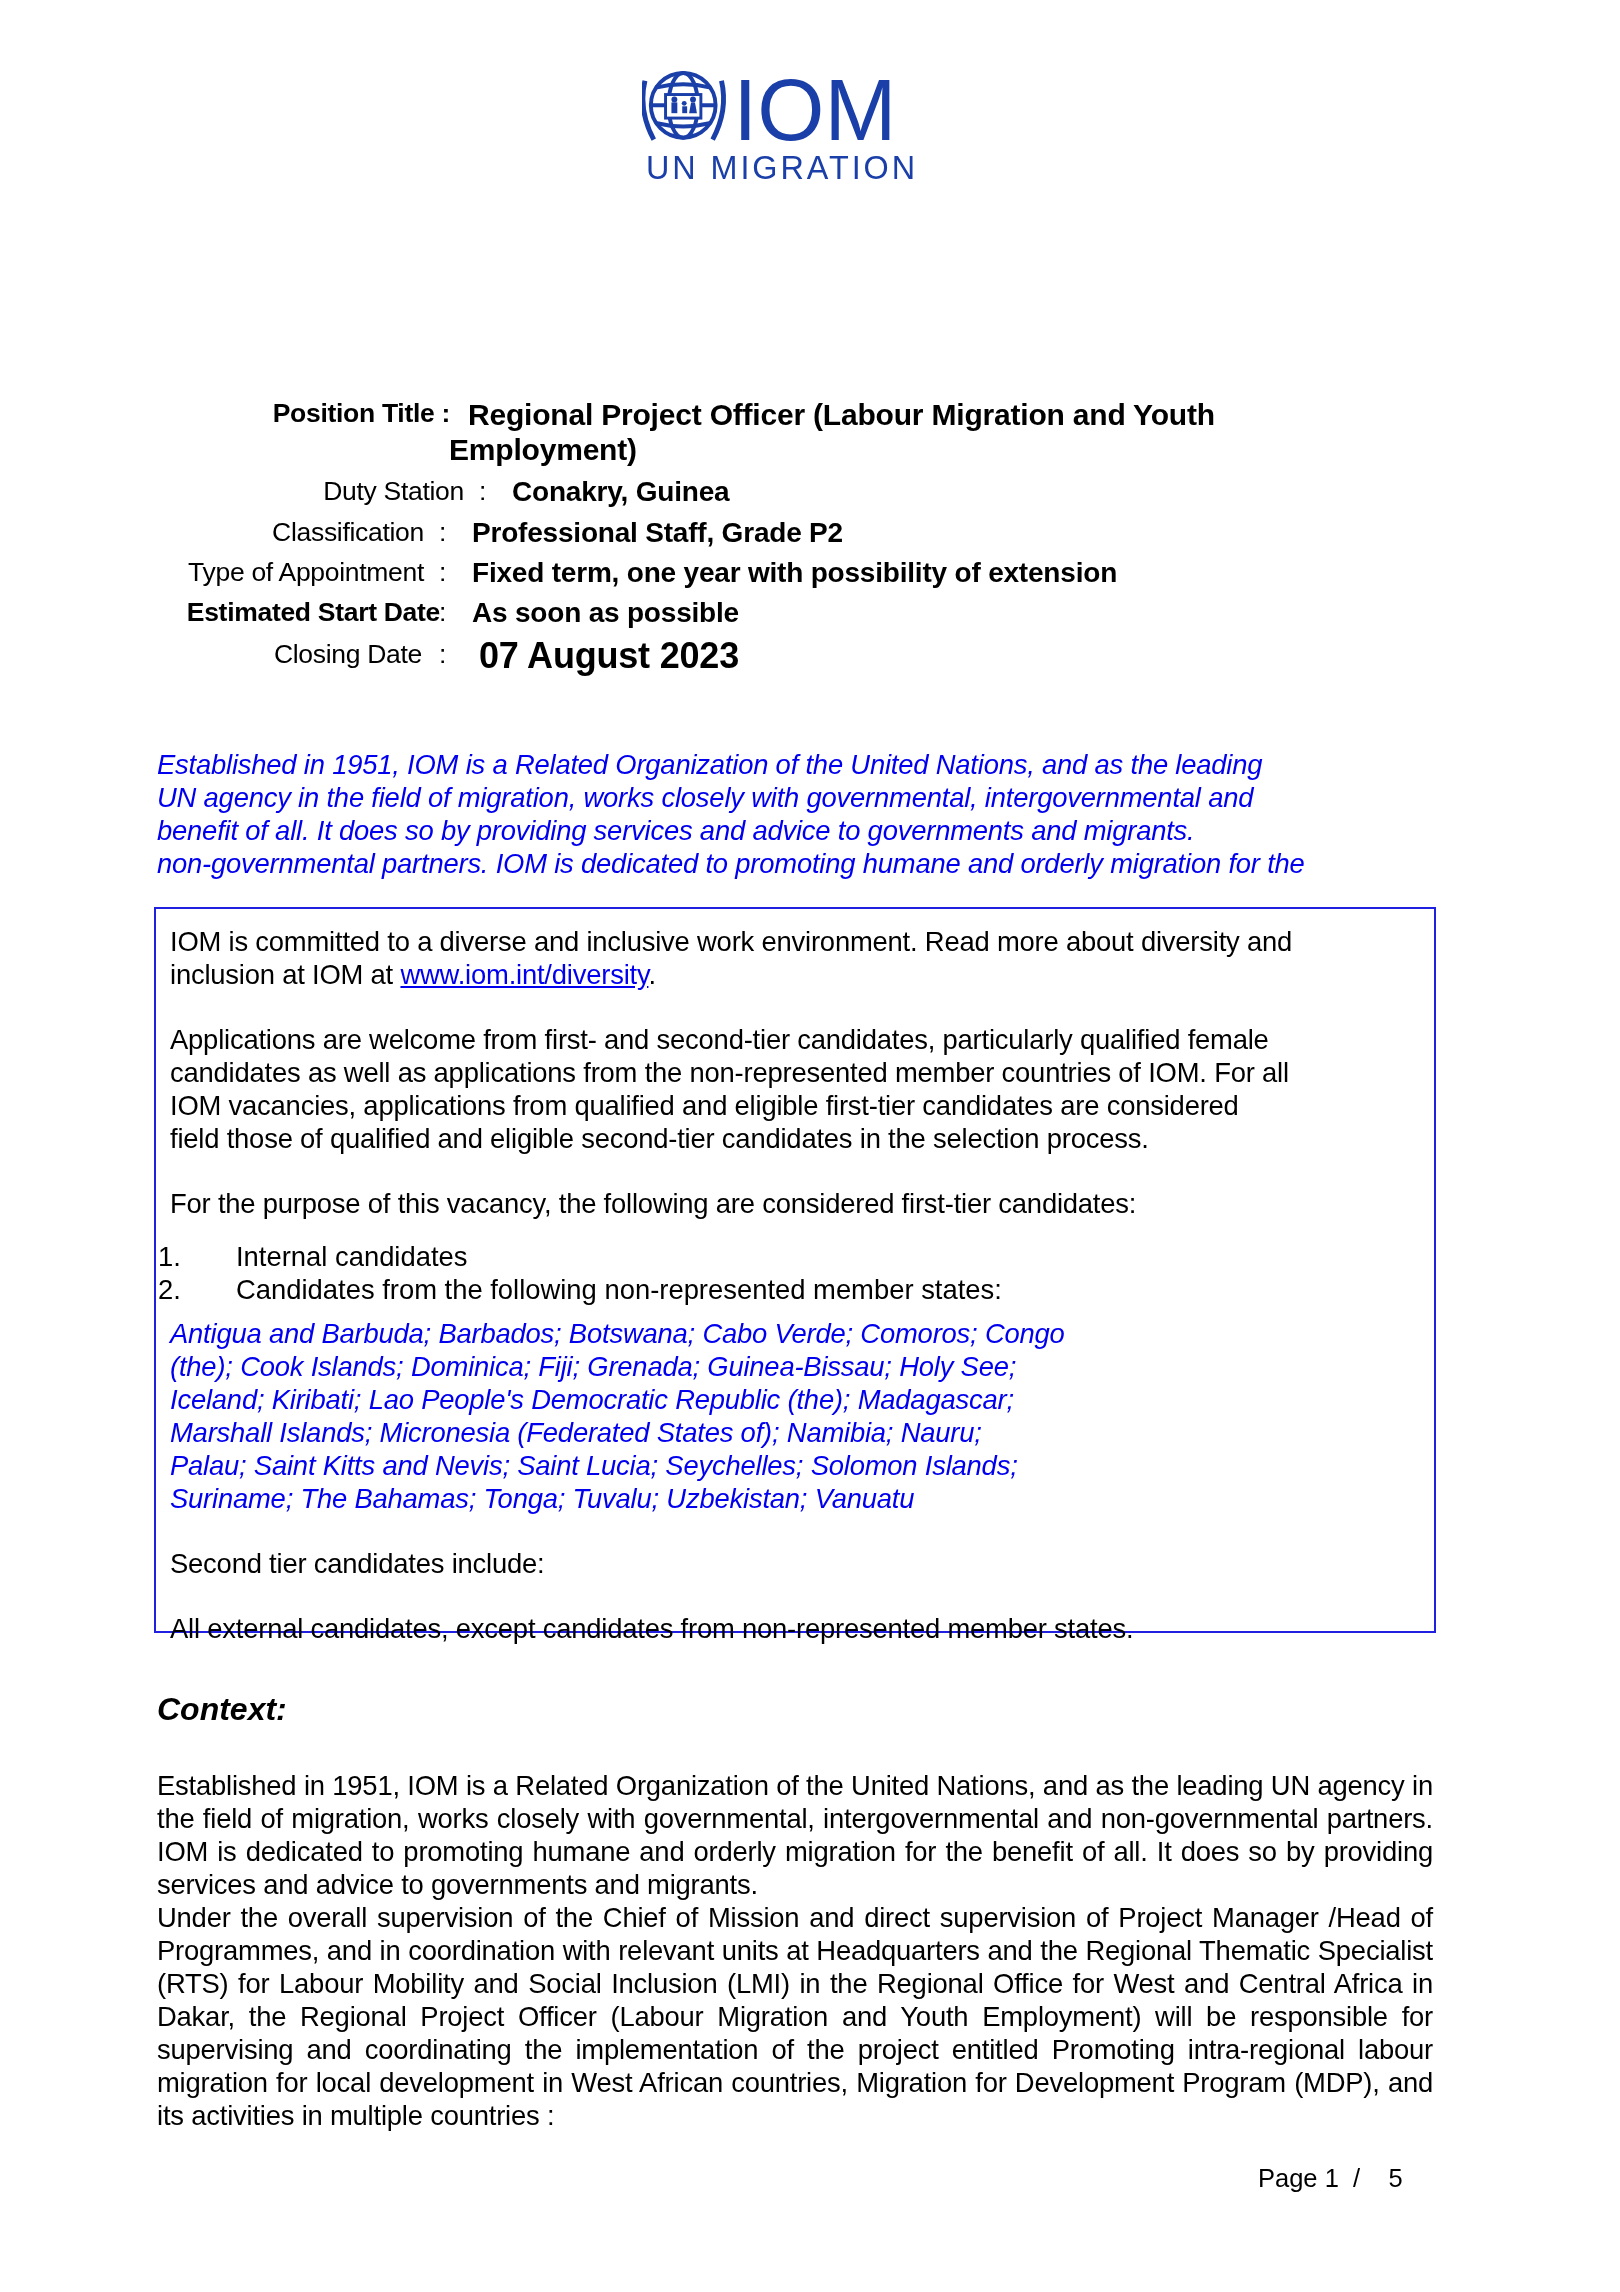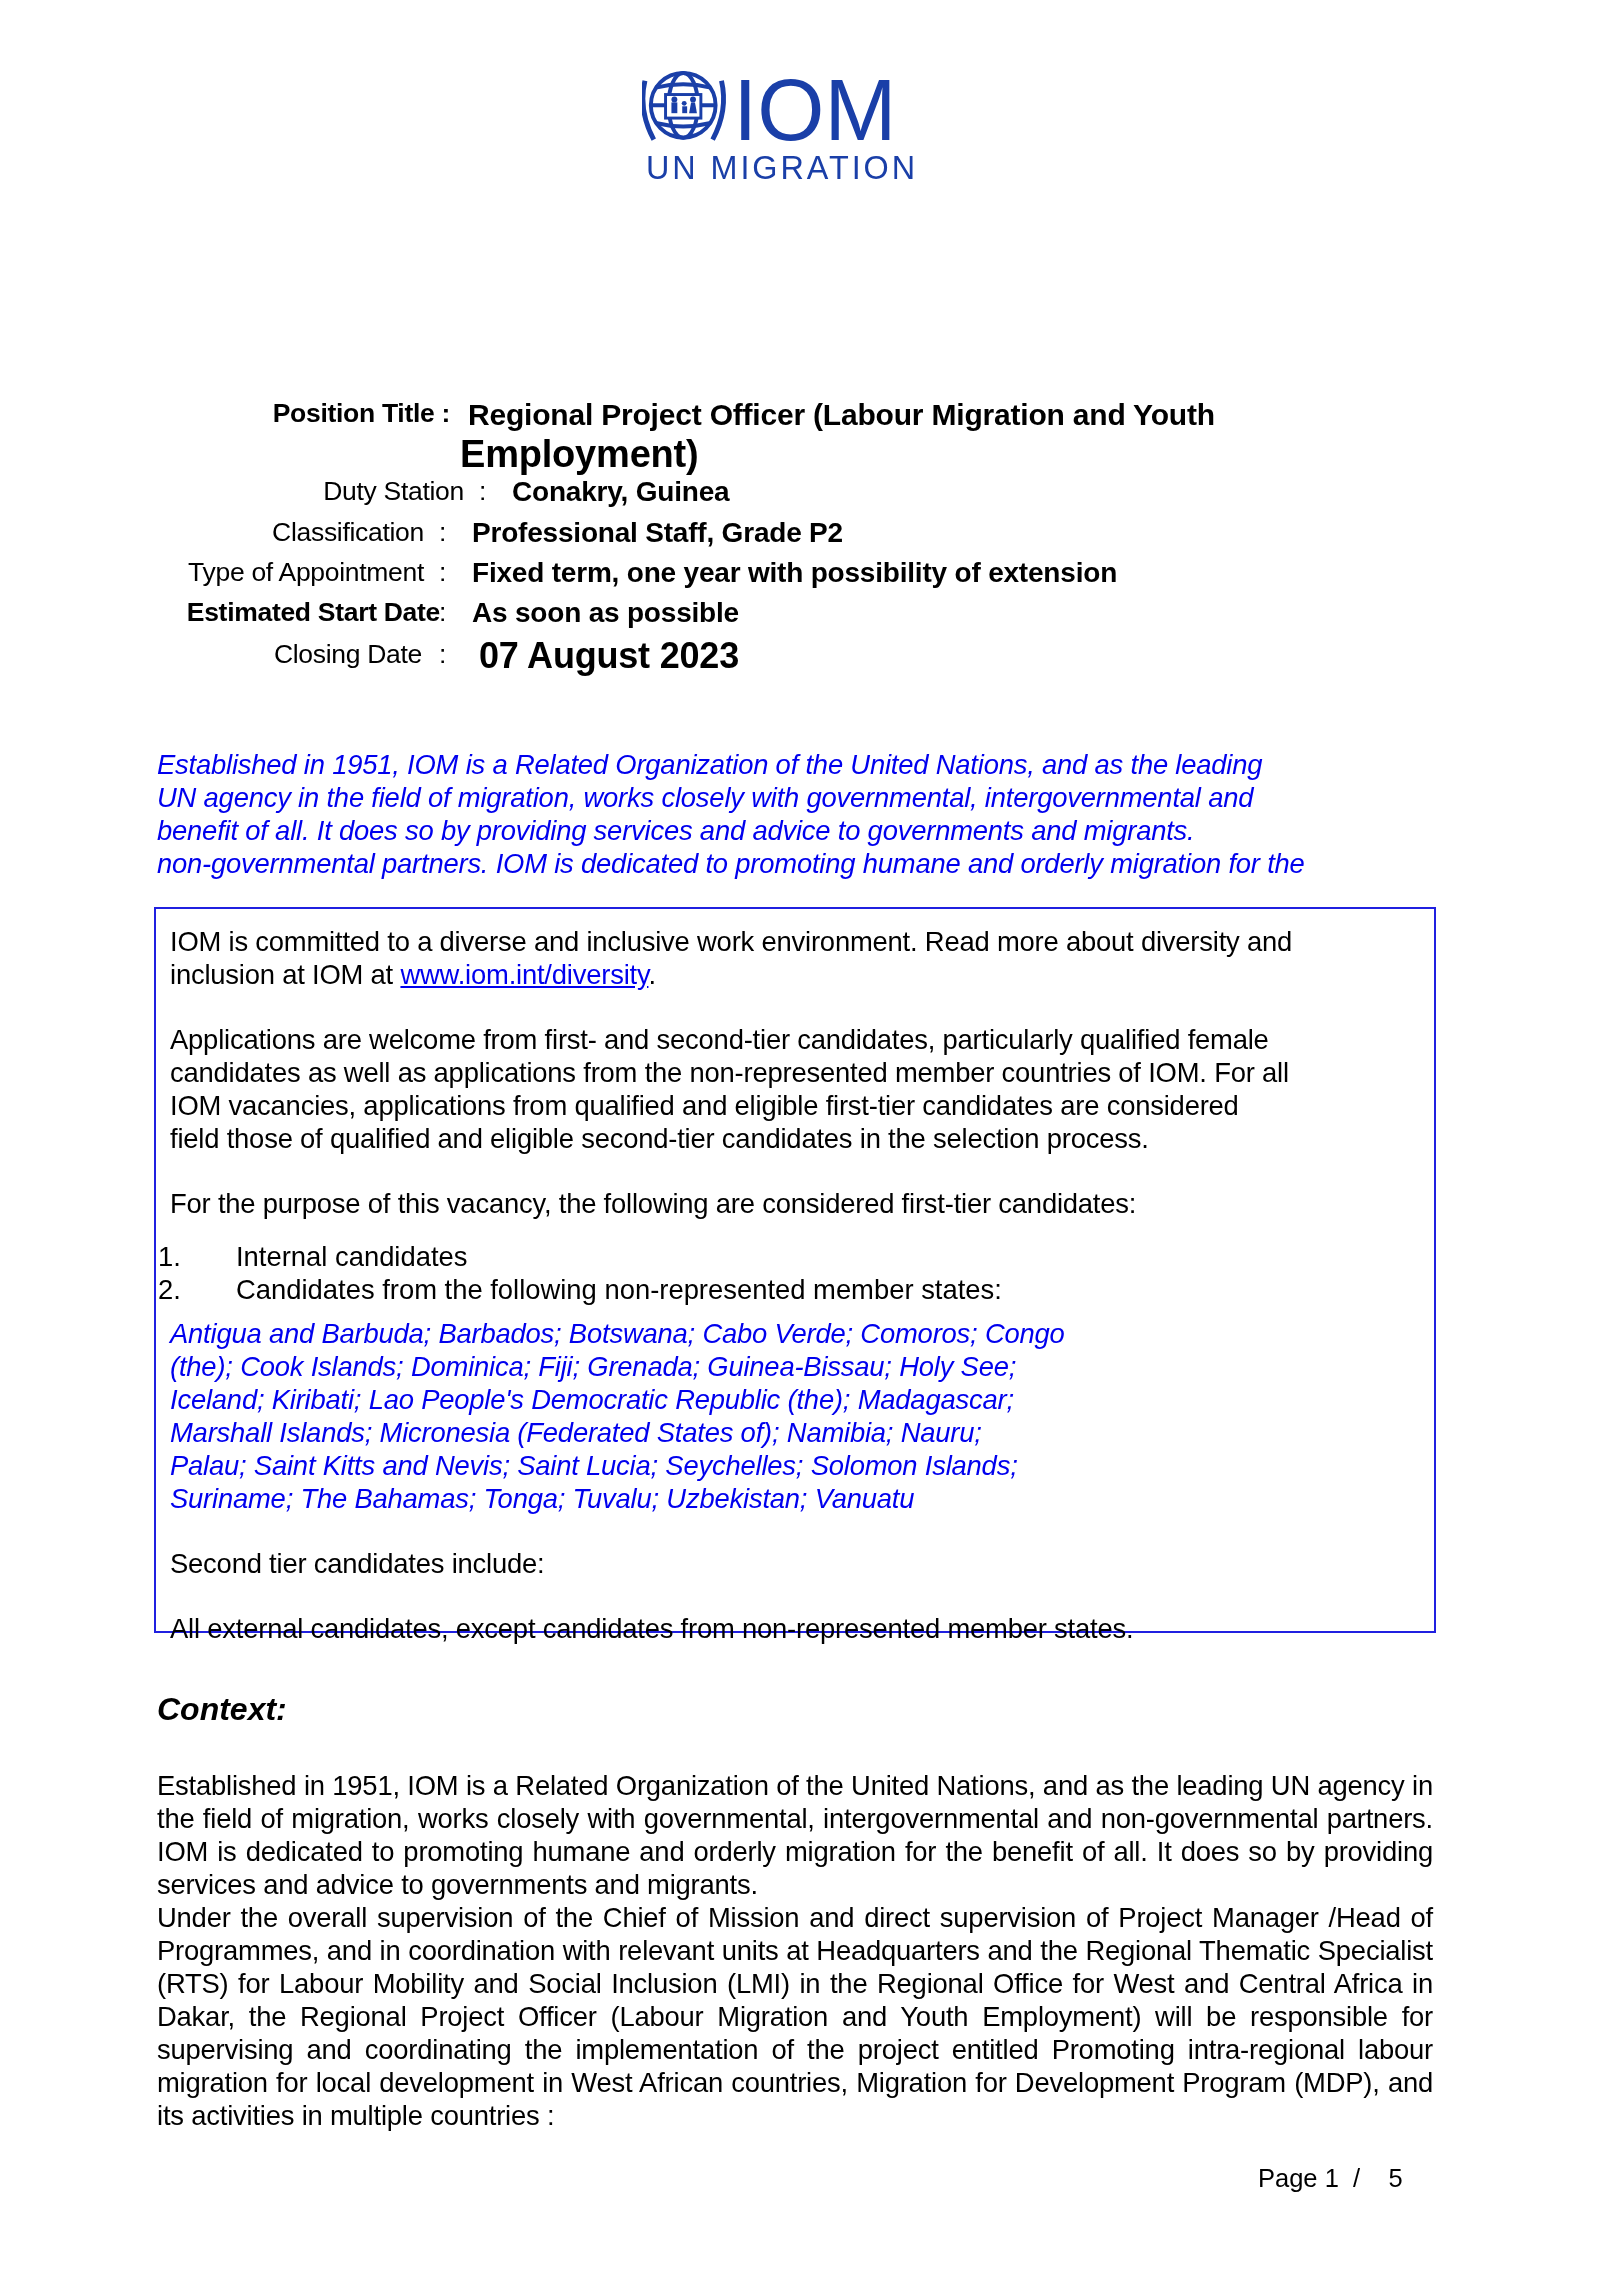--- a/index.html
+++ b/index.html
@@ -67,21 +67,21 @@
       <text x="4" y="120" font-family="Liberation Sans, sans-serif" font-size="33" letter-spacing="3" fill="#1a3fa8">UN MIGRATION</text>
     </svg>
   </div>
 
   <div>
     <div class="hdr-row" style="top:398px;">
       <span class="hdr-label" style="right:1170px;font-weight:bold;">Position Title :</span>
       <span class="hdr-value" style="left:468px; font-size:30px;">Regional Project Officer (Labour Migration and Youth</span>
     </div>
     <div class="hdr-row" style="top:433px;">
-      <span class="hdr-value" style="left:460px; font-size:38px;">Employment)</span>
+      <span class="hdr-value" style="left:449px; font-size:30px;">Employment)</span>
     </div>
 
     <div class="hdr-row" style="top:476px;margin-left:40px;">
       <span class="hdr-label" style="right:1196px;">Duty Station</span>
       <span class="hdr-colon" style="left:439px;">:</span>
       <span class="hdr-value" style="left:472px;">Conakry, Guinea</span>
     </div>
 
     <div class="hdr-row" style="top:517px;">
       <span class="hdr-label" style="right:1196px;">Classification</span>

